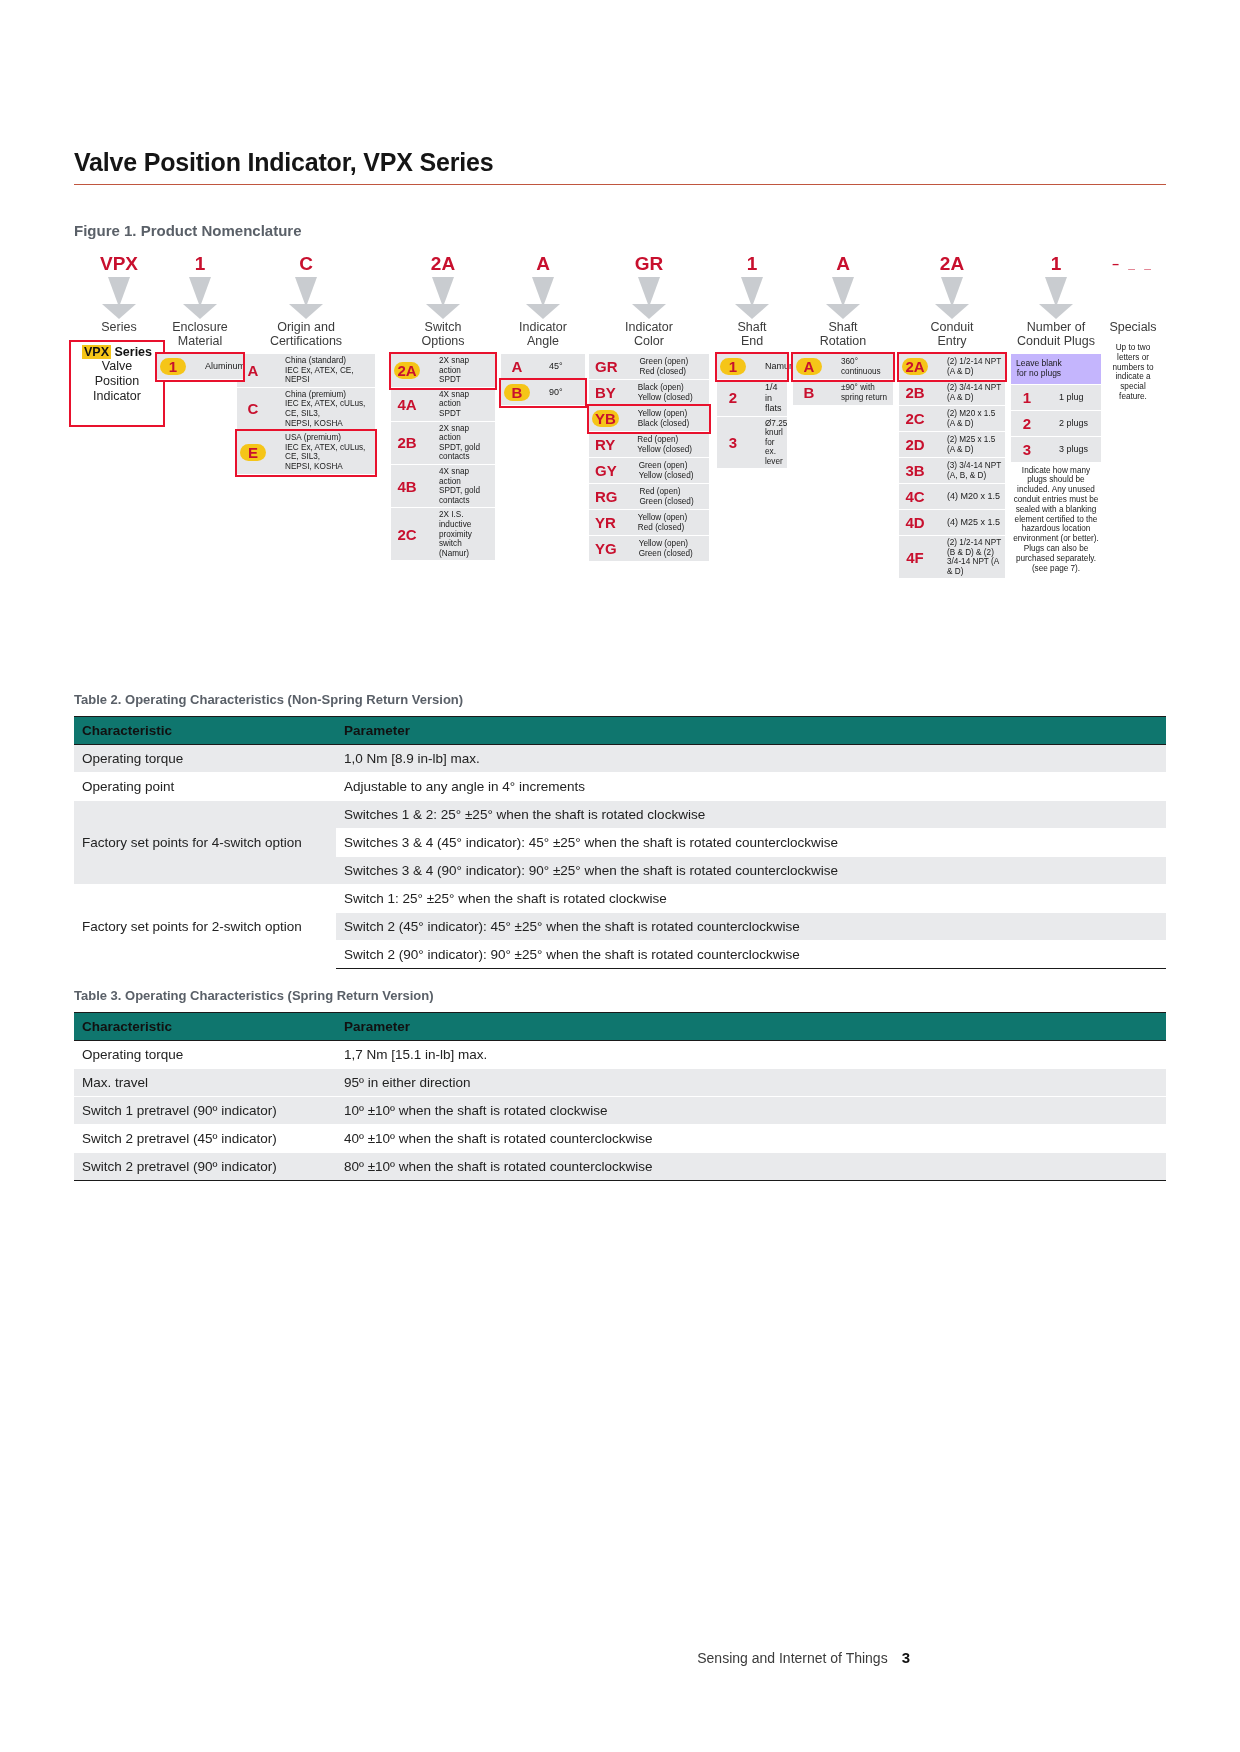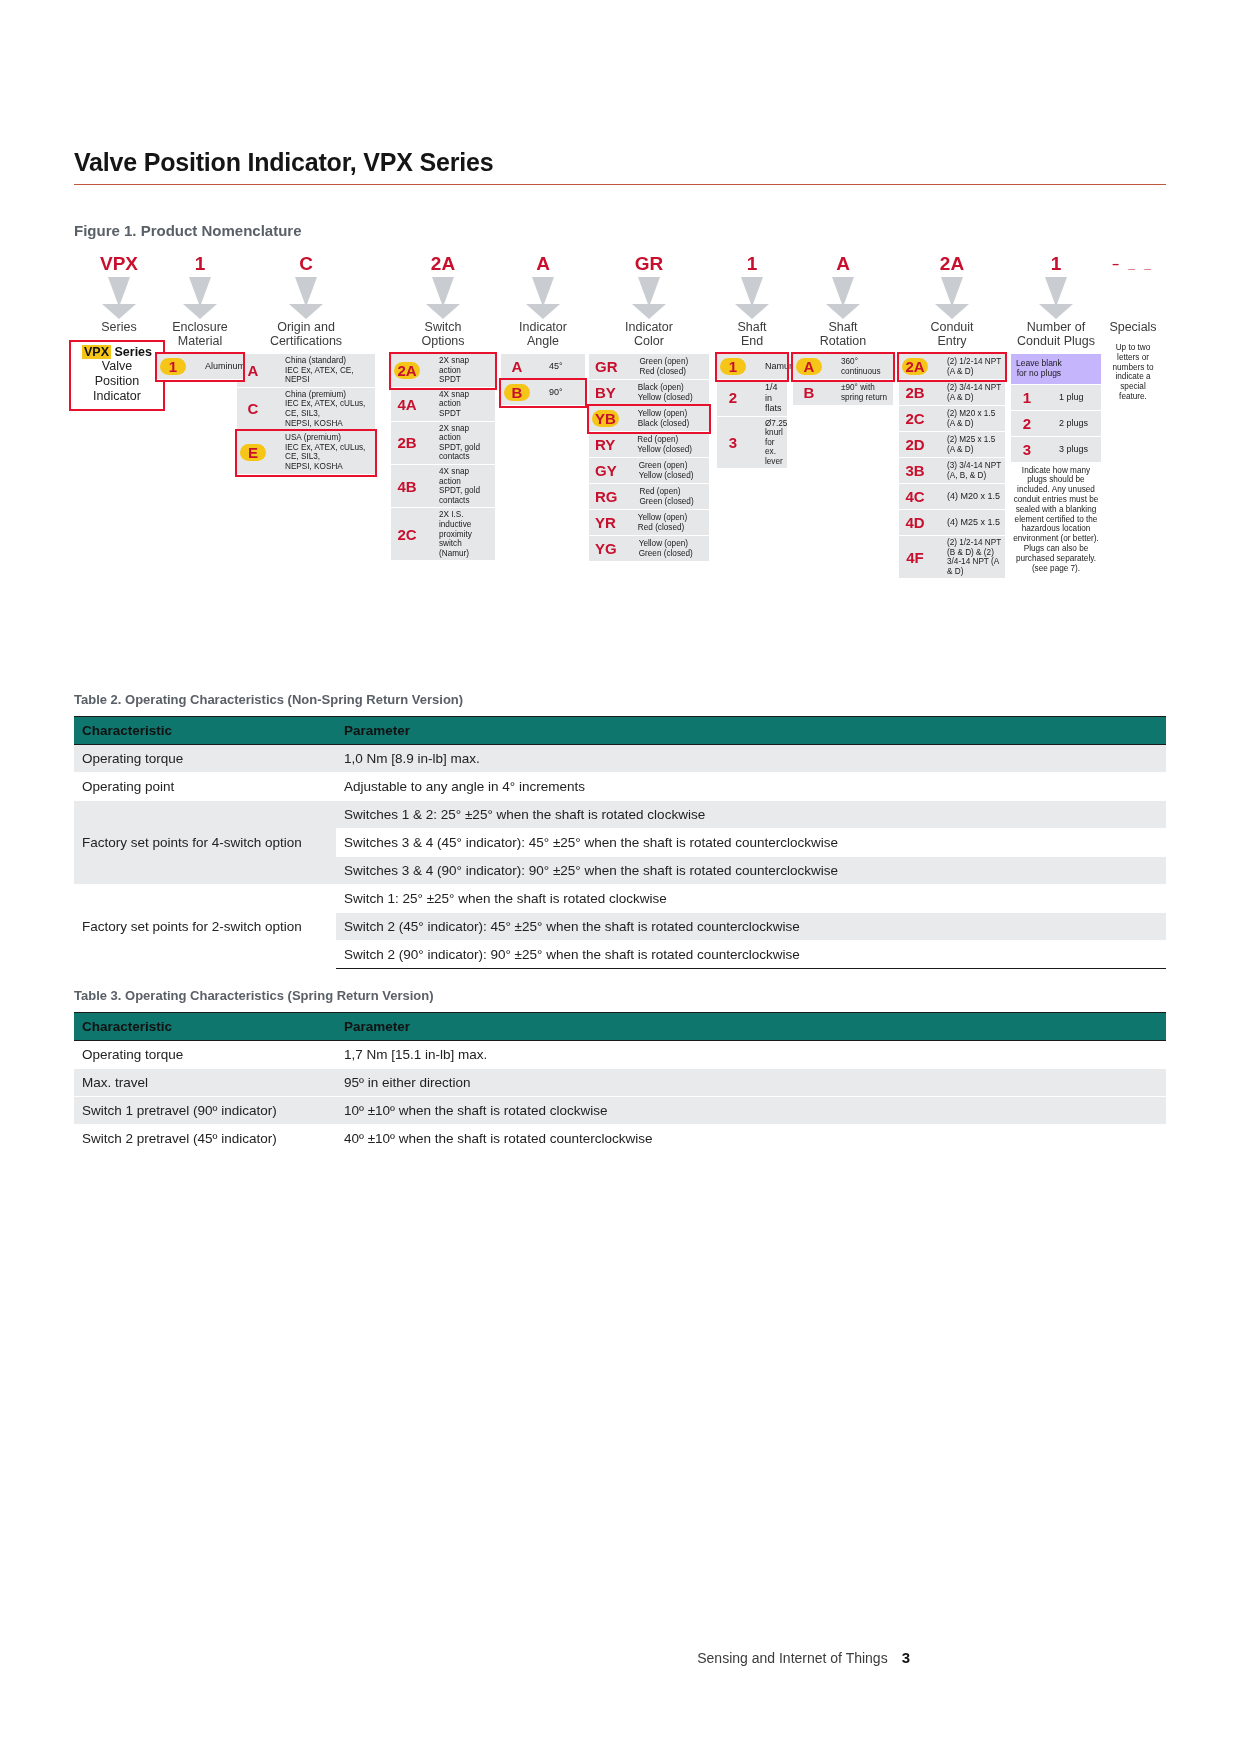--- a/index.html
+++ b/index.html
@@ -81,21 +81,21 @@
     background: #f5c518; border-radius: 9px;
     padding: 1px 5px; min-width: 24px;
   }
   .sel {
     outline: 2.5px solid #e8112d;
     z-index: 5;
   }
 
   .series-box {
     border: 2.5px solid #e8112d; background: #fff;
-    width: 96px; padding: 3px 4px 5px 4px; text-align: center;
+    width: 96px; padding: 3px 4px 21px 4px; text-align: center;
   }
   .series-box .sb-top {
     font-size: 12.5px; font-weight: bold; color: #111;
   }
   .series-box .sb-top .yel { background: #f5c518; padding: 0 2px; }
   .series-box .sb-rest { font-size: 12.5px; color: #222; line-height: 15px; }
 
   .note {
     font-size: 8.2px; color: #1a1a1a; line-height: 9.8px; text-align: center;
     padding: 3px 2px;
@@ -463,20 +463,24 @@
           <td>95º in either direction</td>
         </tr>
         <tr class="alt">
           <td class="c1">Switch 1 pretravel (90º indicator)</td>
           <td>10º ±10º when the shaft is rotated clockwise</td>
         </tr>
         <tr class="wht">
           <td class="c1">Switch 2 pretravel (45º indicator)</td>
           <td>40º ±10º when the shaft is rotated counterclockwise</td>
         </tr>
+        <tr class="alt last">
+          <td class="c1">Switch 2 pretravel (90º indicator)</td>
+          <td>80º ±10º when the shaft is rotated counterclockwise</td>
+        </tr>
       </tbody>
     </table>
 
   <div class="footer">
     <span>Sensing and Internet of Things</span><span class="pg">3</span>
   </div>
 
 </div>
 
 </body></html>

